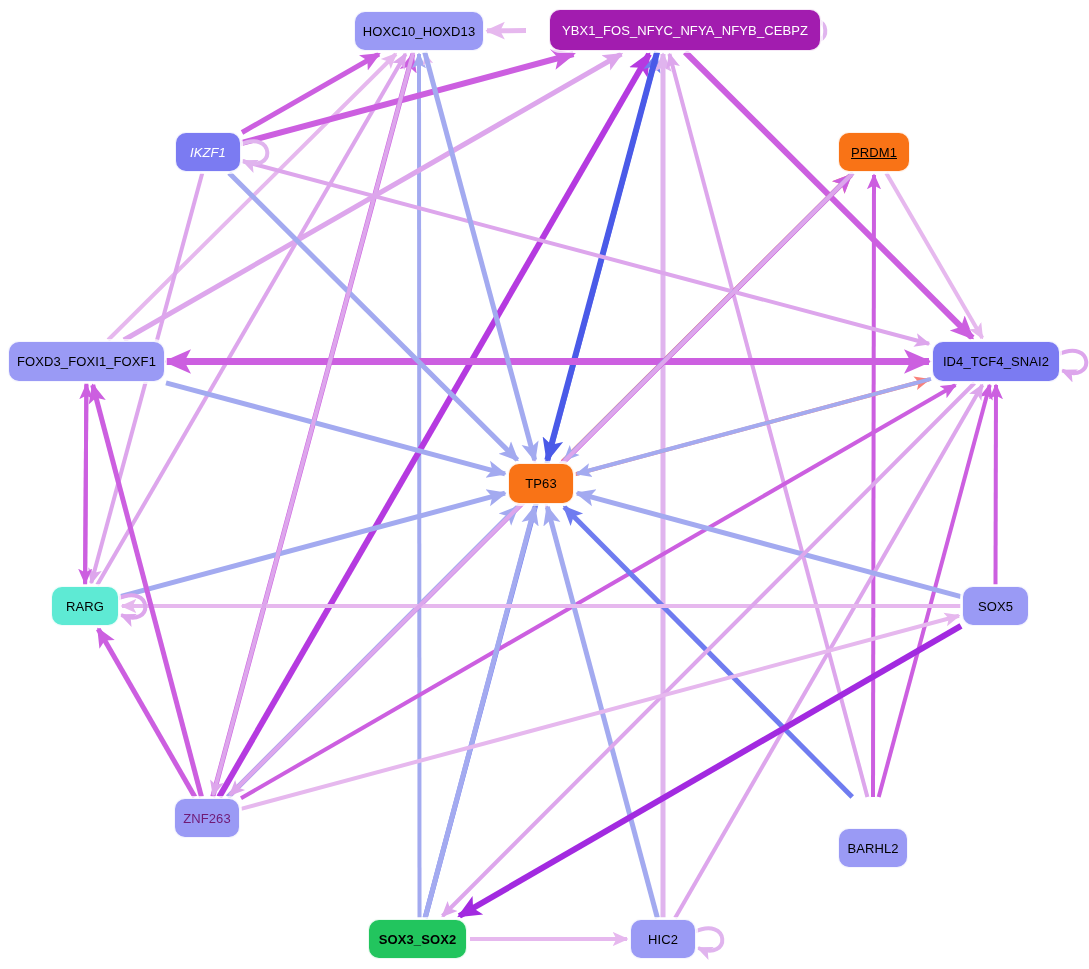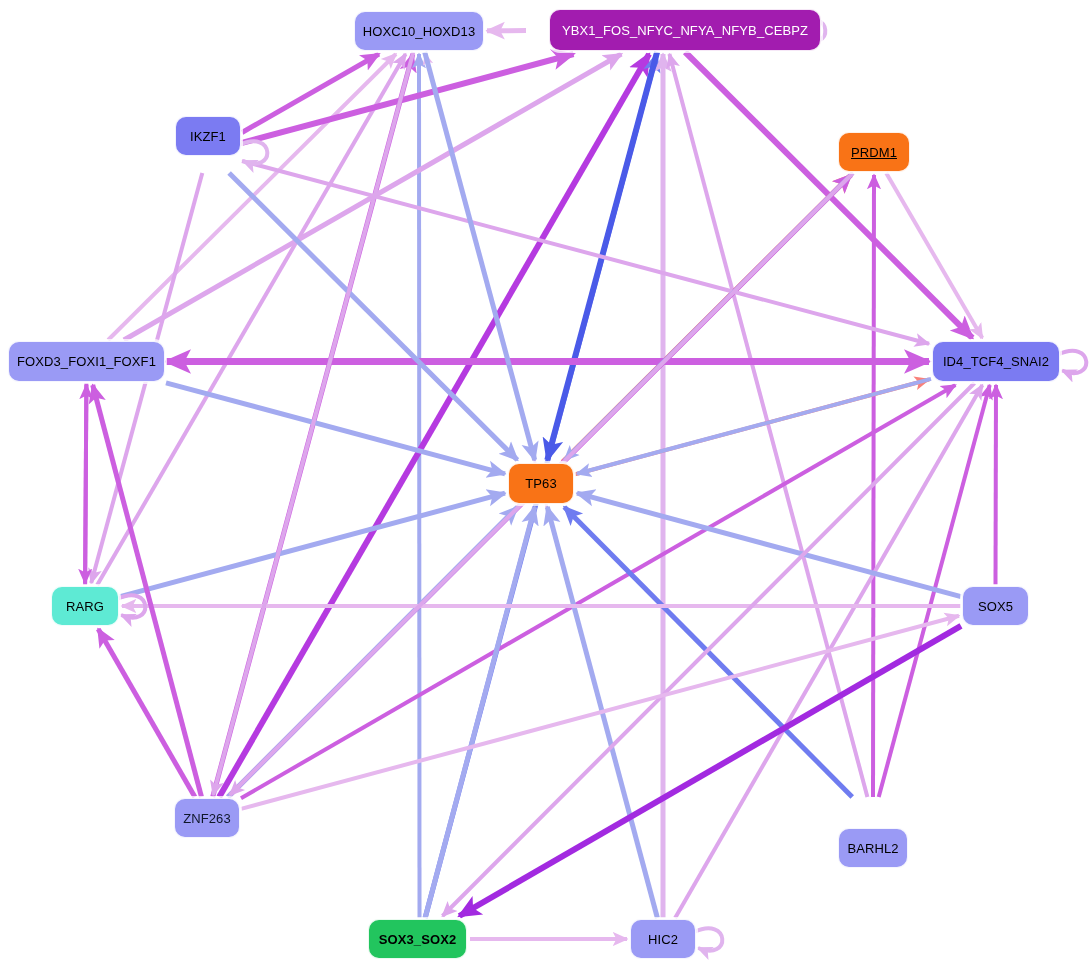--- a/index.html
+++ b/index.html
@@ -117,42 +117,42 @@
         <path d="M694,932 C730,915 732,962 698,948" fill="none" stroke="#e0b4ee" stroke-width="4" marker-end="url(#ar-e0b4ee)"></path>
       </g>
   </svg>
   <div id="node-layer">
       <div class="node-box" style="left: 354px; top: 11px; width: 130px; height: 40px; background: rgb(154, 154, 245); color: rgb(0, 0, 0);">
         <span class="node-label">HOXC10_HOXD13</span>
       </div>
       <div class="node-box" style="left: 527px; top: 9px; width: 272px; height: 42px; background: #a21caf; color: rgb(255, 255, 255); margin-left: 22px;">
         <span class="node-label">YBX1_FOS_NFYC_NFYA_NFYB_CEBPZ</span>
       </div>
-      <div class="node-box" style="left: 175px; top: 116px; width: 66px; height: 40px; background: rgb(123, 123, 242); color: #000000;">
+      <div class="node-box" style="left: 175px; top: 132px; width: 66px; height: 40px; background: rgb(123, 123, 242); color: #ffffff; font-style: italic;">
         <span class="node-label">IKZF1</span>
       </div>
       <div class="node-box" style="left: 838px; top: 132px; width: 72px; height: 40px; background: #f97316; color: rgb(0, 0, 0); text-decoration: underline;">
         <span class="node-label">PRDM1</span>
       </div>
       <div class="node-box" style="left: 8px; top: 341px; width: 157px; height: 41px; background: rgb(154, 154, 245); color: rgb(0, 0, 0);">
         <span class="node-label">FOXD3_FOXI1_FOXF1</span>
       </div>
       <div class="node-box" style="left: 932px; top: 341px; width: 128px; height: 41px; background: rgb(123, 123, 242); color: rgb(0, 0, 0);">
         <span class="node-label">ID4_TCF4_SNAI2</span>
       </div>
       <div class="node-box" style="left: 508px; top: 463px; width: 66px; height: 41px; background: #f97316; color: rgb(0, 0, 0);">
         <span class="node-label">TP63</span>
       </div>
       <div class="node-box" style="left: 51px; top: 586px; width: 68px; height: 40px; background: #5eead4; color: rgb(0, 0, 0);">
         <span class="node-label">RARG</span>
       </div>
       <div class="node-box" style="left: 962px; top: 586px; width: 67px; height: 40px; background: rgb(154, 154, 245); color: rgb(0, 0, 0);">
         <span class="node-label">SOX5</span>
       </div>
-      <div class="node-box" style="left: 174px; top: 798px; width: 66px; height: 40px; background: rgb(154, 154, 245); color: #0f172a;">
+      <div class="node-box" style="left: 174px; top: 798px; width: 66px; height: 40px; background: rgb(154, 154, 245); color: #701a75;">
         <span class="node-label">ZNF263</span>
       </div>
       <div class="node-box" style="left: 838px; top: 828px; width: 70px; height: 40px; background: rgb(154, 154, 245); color: rgb(0, 0, 0);">
         <span class="node-label">BARHL2</span>
       </div>
       <div class="node-box" style="left: 368px; top: 919px; width: 99px; height: 40px; background: #22c55e; color: rgb(0, 0, 0); font-weight: bold;">
         <span class="node-label">SOX3_SOX2</span>
       </div>
       <div class="node-box" style="left: 630px; top: 919px; width: 66px; height: 40px; background: rgb(154, 154, 245); color: rgb(0, 0, 0); text-align: center;">
         <span class="node-label">HIC2</span>

